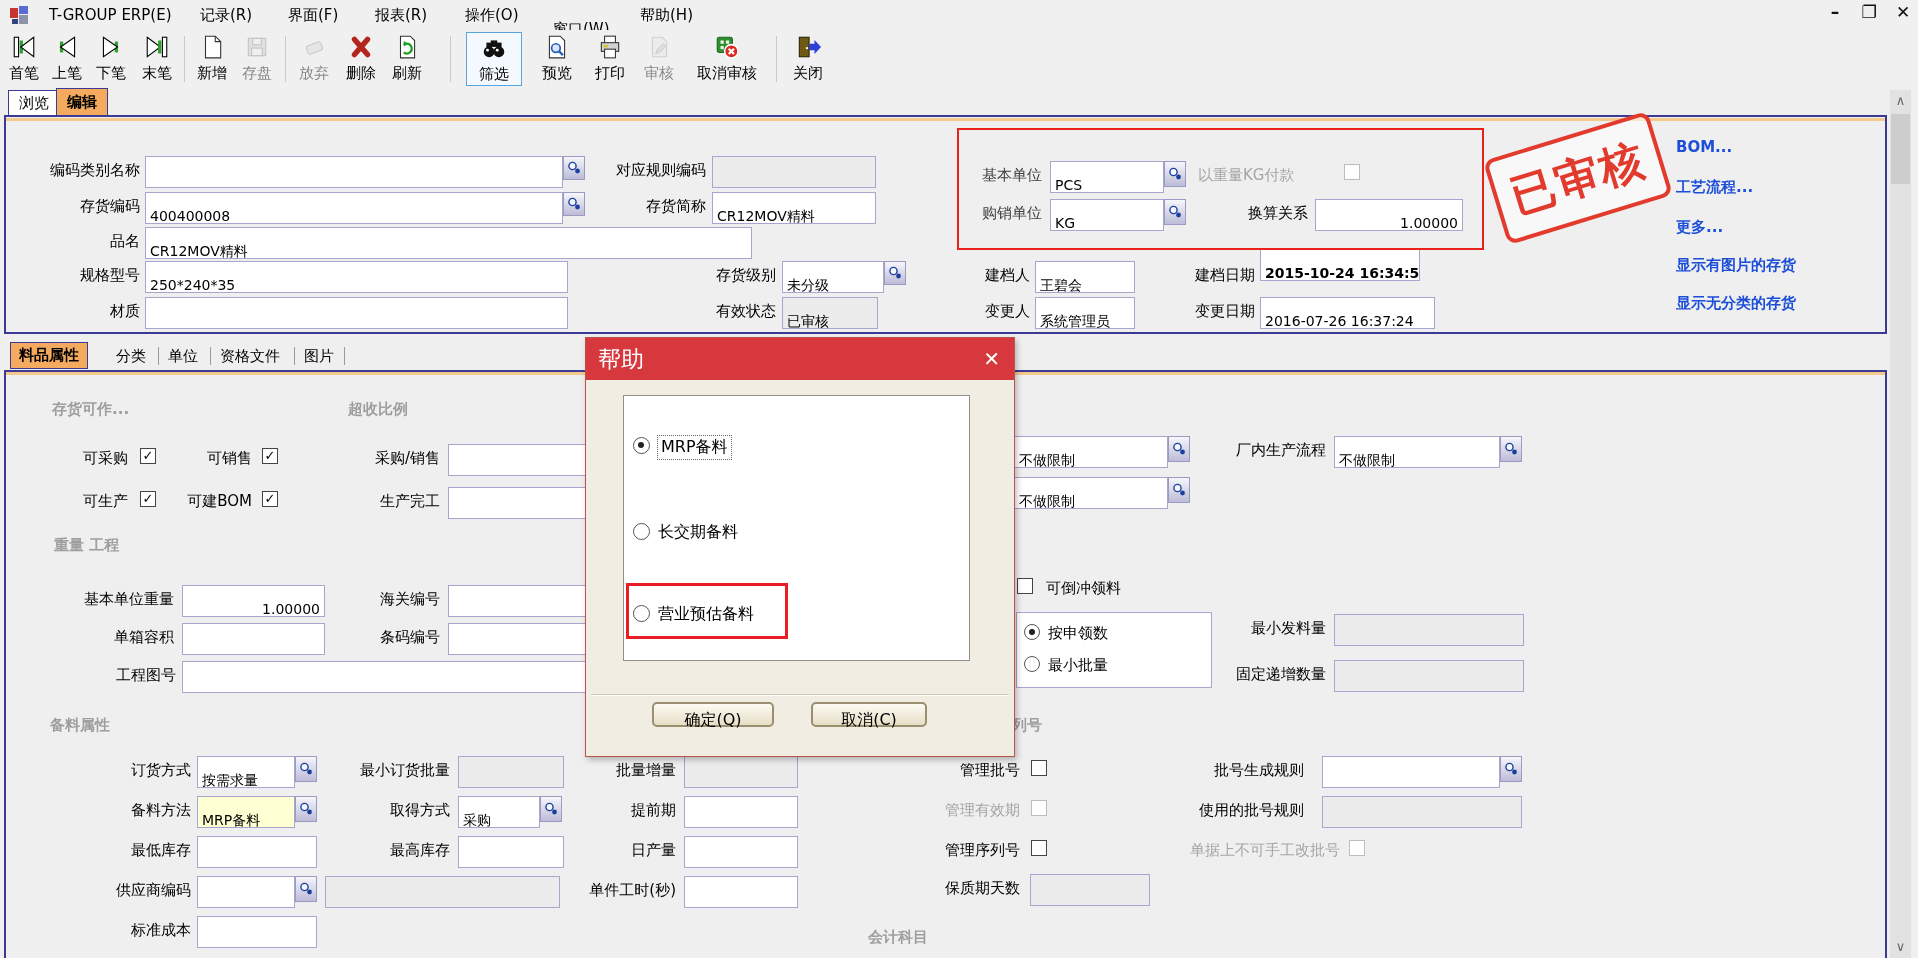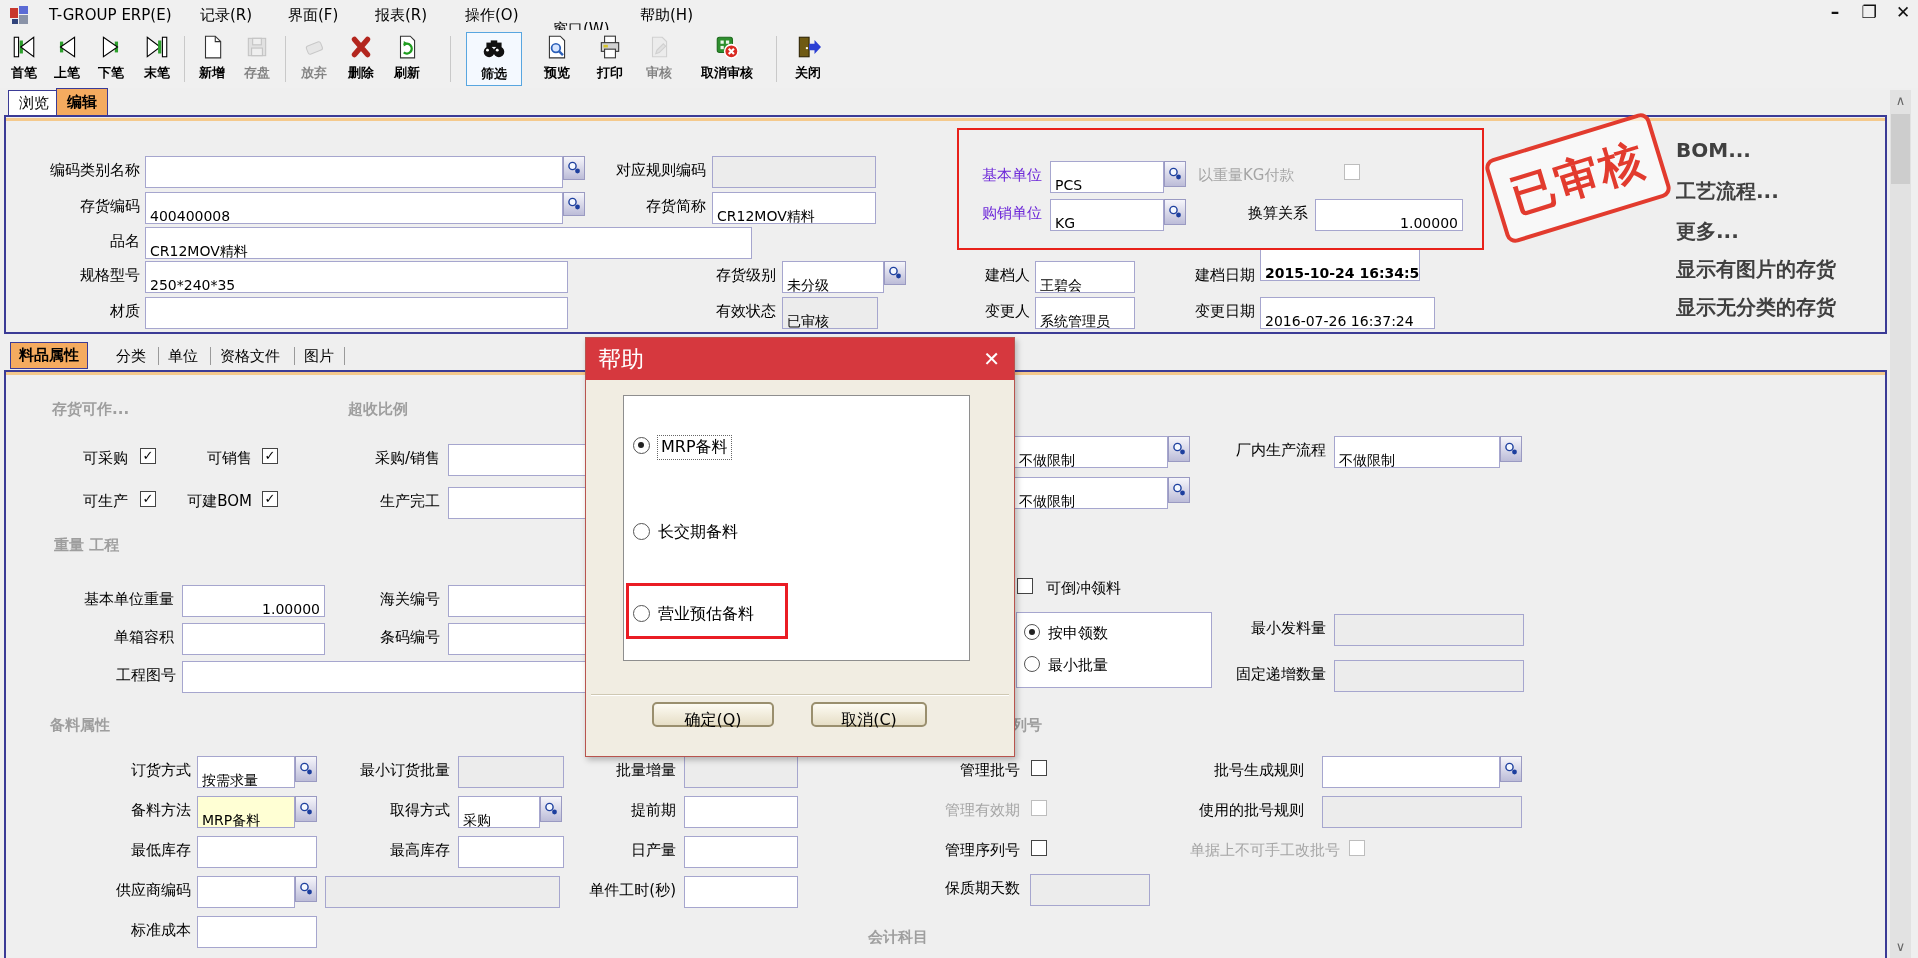--- a/index.html
+++ b/index.html
@@ -9,50 +9,50 @@
   
   .menubar { position:absolute; left:0; top:0; width:1918px; height:30px; background:#f0f0f0; }
   .menu-item { position:absolute; top:6px; font-size:15px; white-space:nowrap; cursor:default; }
   .appicon { position:absolute; left:10px; top:6px; width:18px; height:18px; }
   .appicon i { position:absolute; display:block; }
   .winctl { position:absolute; top:2px; width:26px; height:24px; text-align:center; font-size:17px; font-weight:bold; color:#111; }
   
   .toolbar { position:absolute; left:0; top:30px; width:1918px; height:58px; background:#f0f0f0; }
   .tbtn { position:absolute; top:2px; height:54px; text-align:center; }
   .tbtn .ticon { display:block; height:30px; margin-top:2px; }
-  .tbtn .tlabel { display:block; font-size:13px; line-height:18px; white-space:nowrap;font-weight:bold; }
+  .tbtn .tlabel { display:block; font-size:15px; line-height:18px; white-space:nowrap; }
   .tbtn.off { opacity:.45; filter:grayscale(1); }
   .tbtn.active { border:1px solid #58a6e0; background:#f4f9ff; }
   .tsep { position:absolute; top:6px; width:1px; height:46px; background:#c9c9c9; }
   
   .vtab { position:absolute; height:26px; line-height:24px; padding:0 10px; border:1px solid #3b3b96; border-bottom:none; background:#fff; font-size:15px; }
   .vtab.on { background:#f5ab5f; font-weight:bold; }
   .panel { position:absolute; border:2px solid #3b3b96; background:#efefef; }
   .orangeline { position:absolute; height:3px; background:#f4c98c; }
   
   .dtab-on { position:absolute; border:1px solid #3b3b96; background:#f5ab5f; font-weight:bold; padding:3px 8px; font-size:15px; }
   .dtab { position:absolute; font-size:15px; padding:3px 2px; }
   .dtab-div { position:absolute; width:1px; height:18px; background:#9a9a9a; }
   
   .lbl { position:absolute; font-size:15px; text-align:right; white-space:nowrap; }
-  .lbl.red { color:#6d28d9; }
+  .lbl.red { color:#404040; }
   .lbl.gy { color:#a5a5a5; }
   .lbl.lft { text-align:left; }
   .fld { position:absolute; background:#fff; border:1px solid #a6a6ce; height:24px; font-size:14px; padding:15px 4px; overflow:hidden; white-space:nowrap; }
   .fld.dis { background:#ececec; }
   .fld.yel { background:#ffffd4; }
   .fld.rt { text-align:right; }
   .lk { position:absolute; width:22px; background:linear-gradient(#f6f6fb,#bcbcd8); border:1px solid #9a9ac2; display:flex; align-items:center; justify-content:center; }
   .cb { position:absolute; width:16px; height:16px; background:#fff; border:1px solid #444; font-size:13px; line-height:14px; text-align:center; }
   .cb.on::after { content:"✓"; }
   .cb.dis { border-color:#bdbdbd; }
   .rad { position:absolute; width:16px; height:16px; border-radius:50%; background:#fff; border:1px solid #555; }
   .rad.on::after { content:""; position:absolute; left:4px; top:4px; width:6px; height:6px; border-radius:50%; background:#222; }
   .heading { position:absolute; color:#9e9e9e; font-weight:bold; font-size:15px; white-space:nowrap; }
-  .link { position:absolute; color:#404040; font-weight:bold; font-size:20px; white-space:nowrap; cursor:pointer; }
+  .link { position:absolute; color:#1d4ed8; font-weight:bold; font-size:15px; white-space:nowrap; cursor:pointer; }
   .redbox { position:absolute; border:2px solid #e8211a; }
   .stamp { position:absolute; left:1492px; top:134px; width:172px; height:88px; border:4px solid #e23b2e; border-radius:10px; color:#e23b2e; font-size:44px; font-weight:bold; text-align:center; line-height:80px; transform:rotate(-17deg); letter-spacing:2px; background:rgba(255,255,255,.55); }
   
   .dialog { position:absolute; left:585px; top:337px; width:430px; height:420px; background:#f1ede2; border:1px solid #b8544e; box-shadow:2px 3px 6px rgba(0,0,0,.25); z-index:10; }
   .dlg-title { position:absolute; left:0; top:0; width:100%; height:42px; background:#d6383e; color:#fff; font-size:23px; line-height:42px; padding-left:12px; }
   .dlg-close { position:absolute; right:14px; top:8px; color:#fff; font-size:20px; line-height:26px; }
   .dlg-list { position:absolute; left:37px; top:57px; width:347px; height:266px; background:#fff; border:1px solid #8e8e8e; }
   .dlg-opt-label { position:absolute; font-size:16px; white-space:nowrap; }
   .focusbox { outline:1px dotted #666; padding:1px 3px; }
   .dlg-btn { position:absolute; height:25px; background:linear-gradient(#fdfbf3,#e6dec6); border:2px solid #9a8f6e; border-radius:5px; font-size:16px; text-align:center; line-height:31px; }

